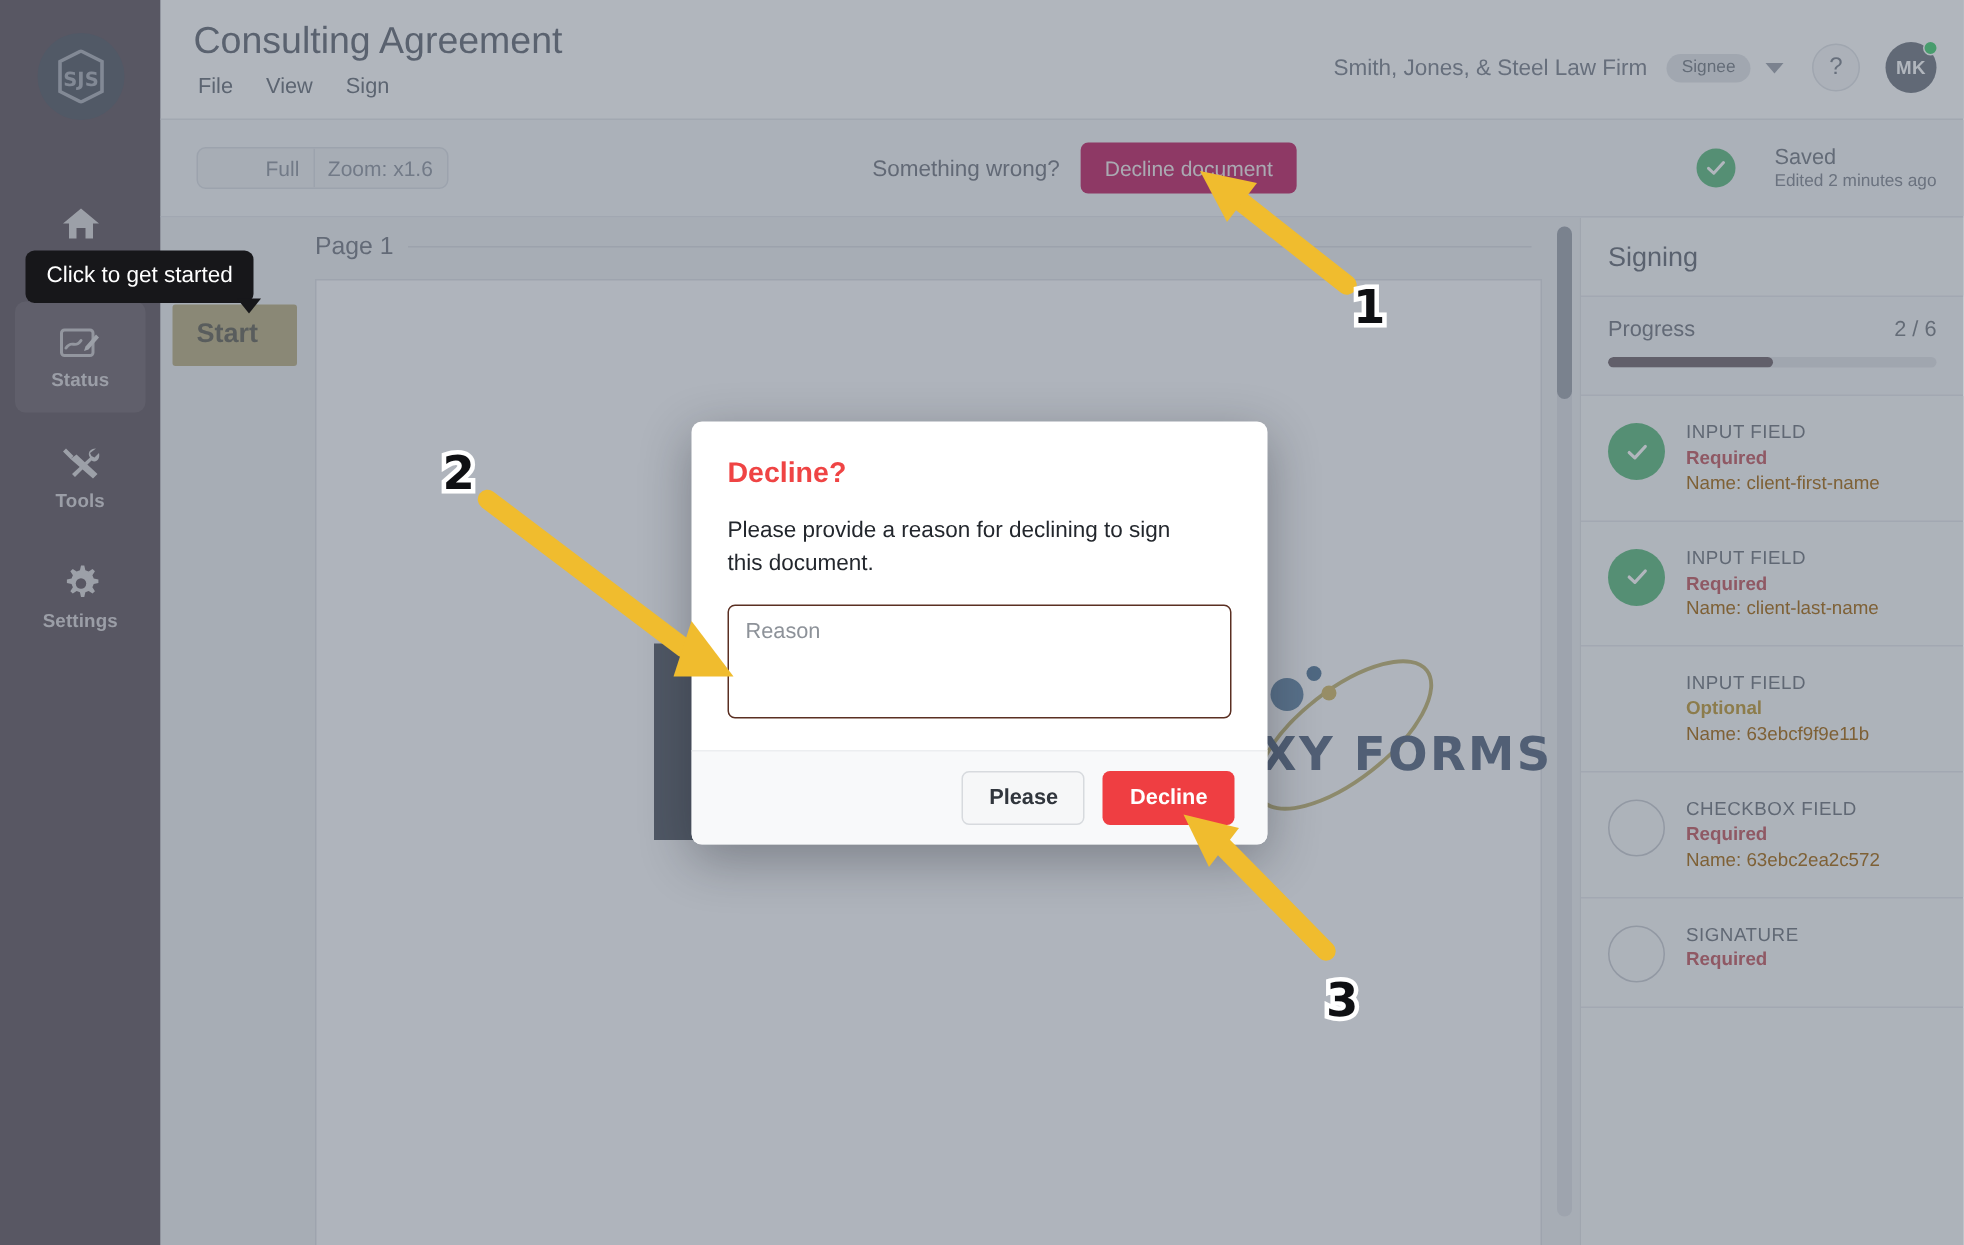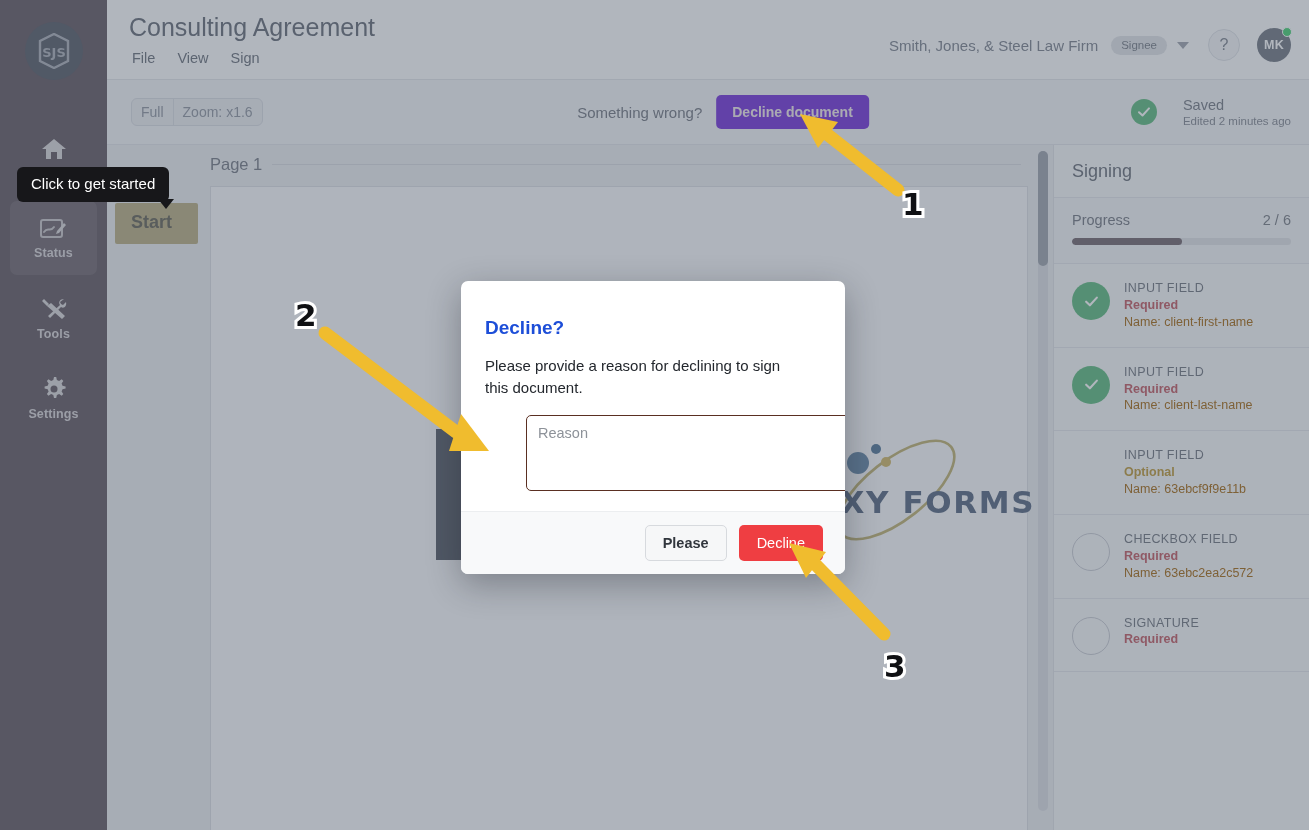--- a/index.html
+++ b/index.html
@@ -170,44 +170,45 @@
     position: relative;
   }
   .zoom-group {
     display: flex;
     align-items: stretch;
     border: 1px solid #d9dce2;
     border-radius: 6px;
     overflow: hidden;
     background: #eceef1;
     height: 28px;
+    padding-left: 36px;
   }
   .zoom-btn {
     display: flex; align-items: center;
     padding: 0 9px;
     font-size: 14px;
     color: #8b919c;
     cursor: pointer;
   }
   .zoom-btn + .zoom-btn { border-left: 1px solid #d9dce2; }
 
   .toolbar-center {
     position: absolute;
     left: 50%;
     transform: translateX(-50%);
     display: flex; align-items: center; gap: 14px;
   }
   .wrong-label { font-size: 15px; color: #6d727c; margin-left: 30px; }
   .decline-doc-btn {
-    background: #6d28d9;
+    background: #be185d;
     color: #f3e9eb;
     border: none;
     border-radius: 5px;
     font-size: 14px;
-    font-weight: bold;
+    font-weight: normal;
     padding: 9px 16px;
     cursor: pointer;
     font-family: "Liberation Sans", sans-serif;
   }
   .saved-box {
     margin-left: auto;
     display: flex; align-items: center; gap: 26px;
   }
   .saved-check {
     width: 26px; height: 26px; border-radius: 50%;
@@ -391,44 +392,43 @@
     width: 384px;
     background: #ffffff;
     border-radius: 7px;
     box-shadow: 0 10px 34px rgba(20,24,34,0.33);
     z-index: 30;
     overflow: hidden;
   }
   .modal-body { padding: 24px 24px 16px; }
   .modal-title {
     font-size: 19px;
-    color: #1d4ed8;
+    color: #ef4444;
     font-weight: bold;
-    margin: 12px 0 16px;
+    margin: 0 0 16px;
   }
   .modal-desc {
     font-size: 15px;
     color: #23272d;
     line-height: 22px;
     margin: 0 0 16px;
     max-width: 320px;
   }
   .reason-input {
     width: 100%;
     height: 76px;
     border: 1px solid #5a2f22;
     border-radius: 5px;
     padding: 9px 11px;
     font-size: 14.5px;
     font-family: "Liberation Sans", sans-serif;
     color: #0f766e;
     resize: none;
     outline: none;
     background: #fff;
-    margin-left: 41px;
   }
   .reason-input::placeholder { color: #8d9299; }
   .modal-footer {
     background: #f8f9fa;
     border-top: 1px solid #eceef0;
     padding: 13px 22px;
     display: flex;
     justify-content: flex-end;
     gap: 12px;
   }
@@ -442,21 +442,21 @@
     color: #31363d;
     cursor: pointer;
     font-family: "Liberation Sans", sans-serif;
   }
   .btn-decline {
     background: #ef3e42;
     border: none;
     border-radius: 5px;
     padding: 10px 18px;
     font-size: 14.5px;
-    font-weight: normal;
+    font-weight: bold;
     color: #ffffff;
     cursor: pointer;
     font-family: "Liberation Sans", sans-serif;
   }
 
   
   #annotations {
     position: absolute;
     inset: 0;
     z-index: 40;

